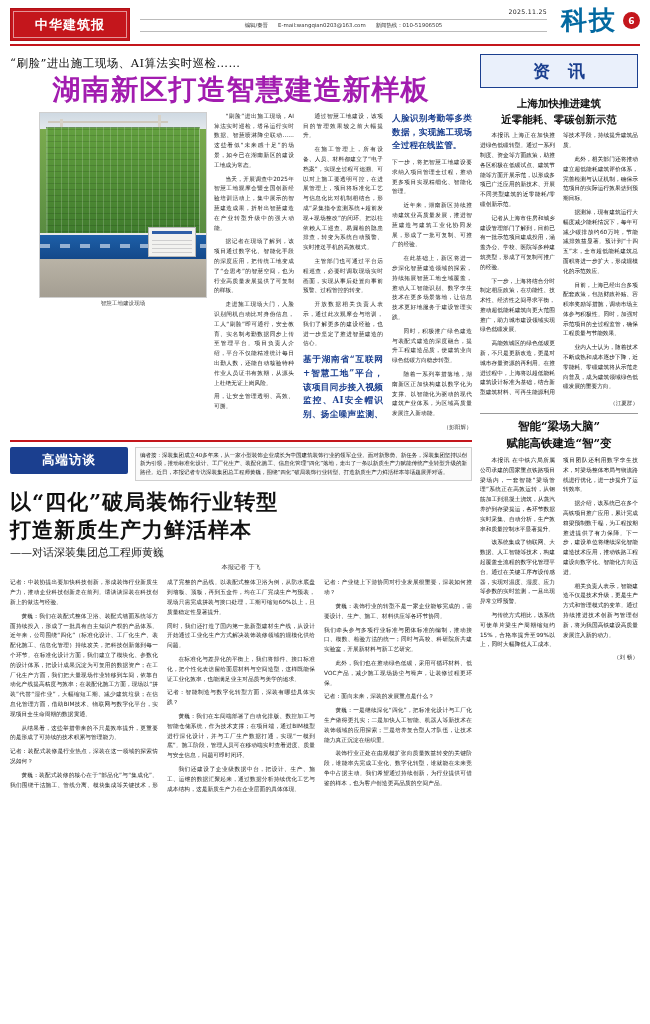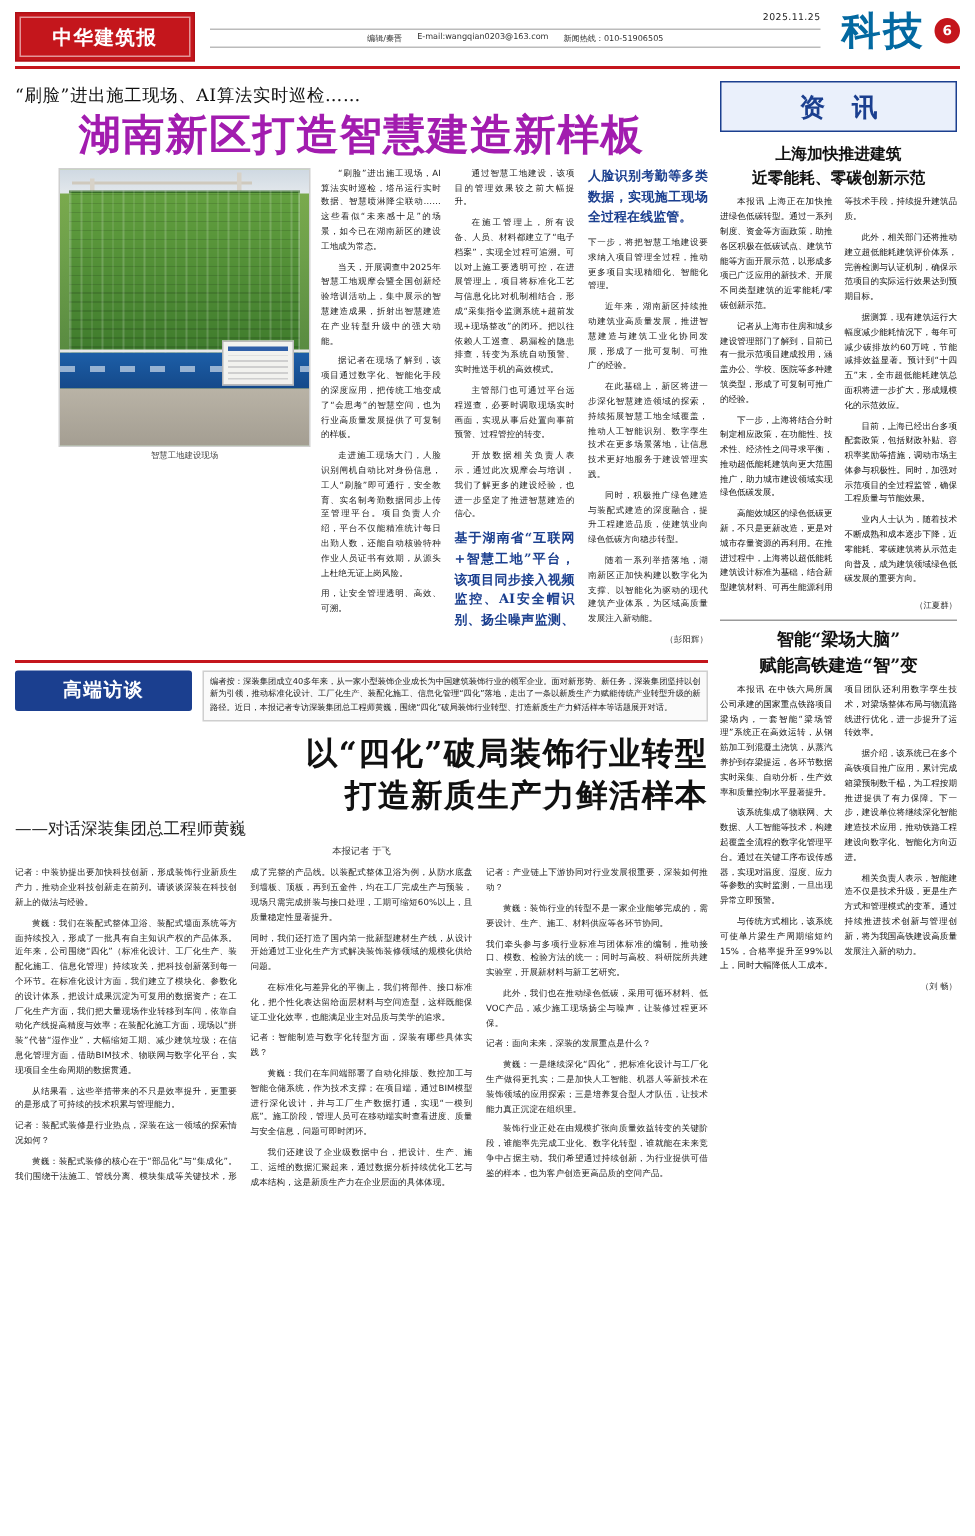--- a/index.html
+++ b/index.html
@@ -215,21 +215,21 @@
     text-align: justify;
     color: #1a1a1a;
     border: 1px solid #cfcfcf;
     padding: 3px 4px;
     background: #fafafa;
   }
 
   .headline2 {
     font-family: "DejaVu Serif", "Liberation Serif", serif;
     font-size: 21px; font-weight: bold; color: #111;
-    text-align: right; line-height: 1.25; margin: 8px 0 2px 0;
+    text-align: left; line-height: 1.25; margin: 8px 0 2px 0;
     letter-spacing: 1px;
   }
   .subhead2 {
     text-align: left; font-size: 11px; color: #222;
     font-family: "DejaVu Serif", "Liberation Serif", serif;
     margin-bottom: 3px;
   }
   .byline2 { text-align: center; font-size: 6.2px; color: #333; margin-bottom: 6px; }
 
   .qa { font-size: 5.7px; line-height: 1.72; text-align: justify; }

